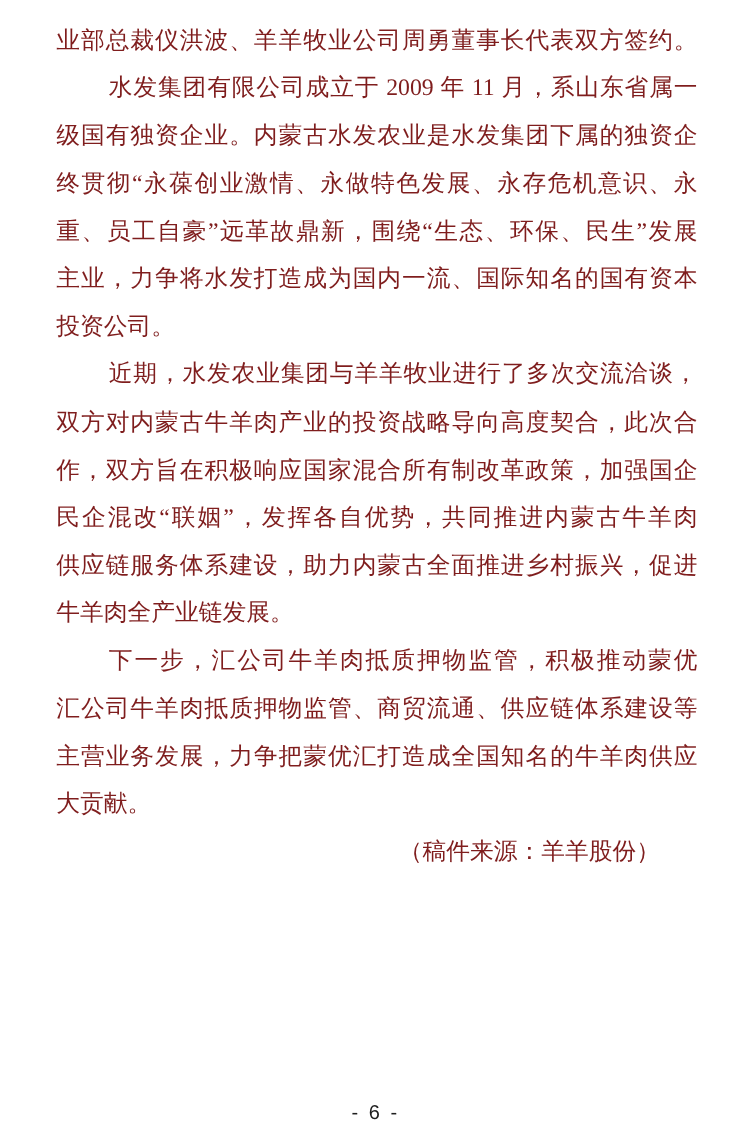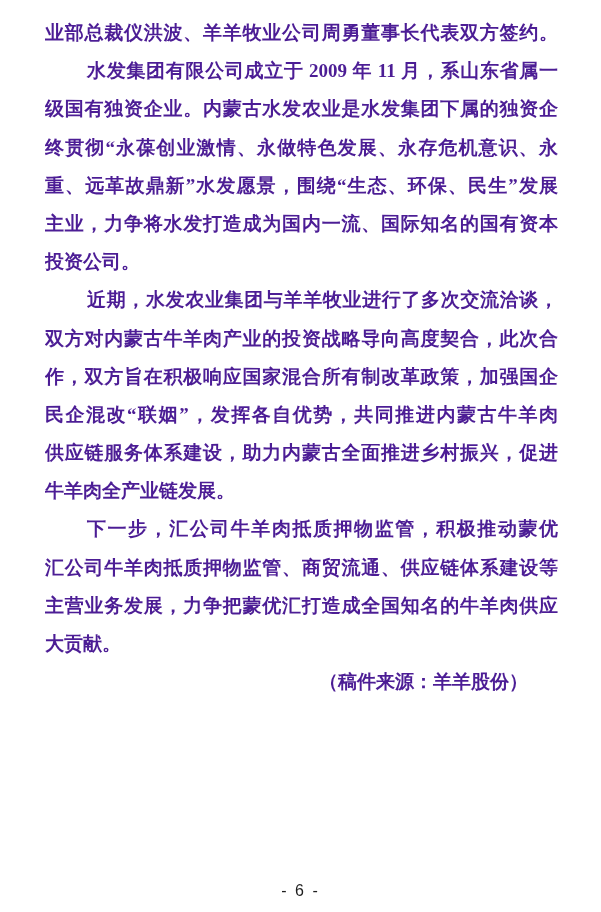--- a/index.html
+++ b/index.html
@@ -39,31 +39,31 @@
     color:#1f1f1f;
     font-size:16px;
     letter-spacing:2px;
     font-family:"Liberation Sans","DejaVu Sans",sans-serif;
   }
 </style>
 </head>
 <body>
 
 <div class="page" style="background: rgb(255, 255, 255);">
-  <div class="textblock" style="color: #4c1d95; font-weight: bold;">
+  <div class="textblock" style="color: #7f1d1d;">
 
     <div class="para">
       <div class="line">业部总裁仪洪波、羊羊牧业公司周勇董事长代表双方签约。</div>
     </div>
 
     <div class="para">
       <div class="line indent">水发集团有限公司成立于 2009 年 11 月，系山东省属一</div>
       <div class="line">级国有独资企业。内蒙古水发农业是水发集团下属的独资企</div>
       <div class="line">终贯彻“永葆创业激情、永做特色发展、永存危机意识、永</div>
-      <div class="line">重、远革故鼎新”水发愿景，围绕“生态、环保、民生”发展</div>
+      <div class="line">重、员工自豪”远革故鼎新，围绕“生态、环保、民生”发展</div>
       <div class="line">主业，力争将水发打造成为国内一流、国际知名的国有资本</div>
       <div class="line end">投资公司。</div>
     </div>
 
     <div class="para">
       <div class="line indent">近期，水发农业集团与羊羊牧业进行了多次交流洽谈，</div>
       <div class="line">双方对内蒙古牛羊肉产业的投资战略导向高度契合，此次合</div>
       <div class="line">作，双方旨在积极响应国家混合所有制改革政策，加强国企</div>
       <div class="line">民企混改“联姻”，发挥各自优势，共同推进内蒙古牛羊肉</div>
       <div class="line">供应链服务体系建设，助力内蒙古全面推进乡村振兴，促进</div>

